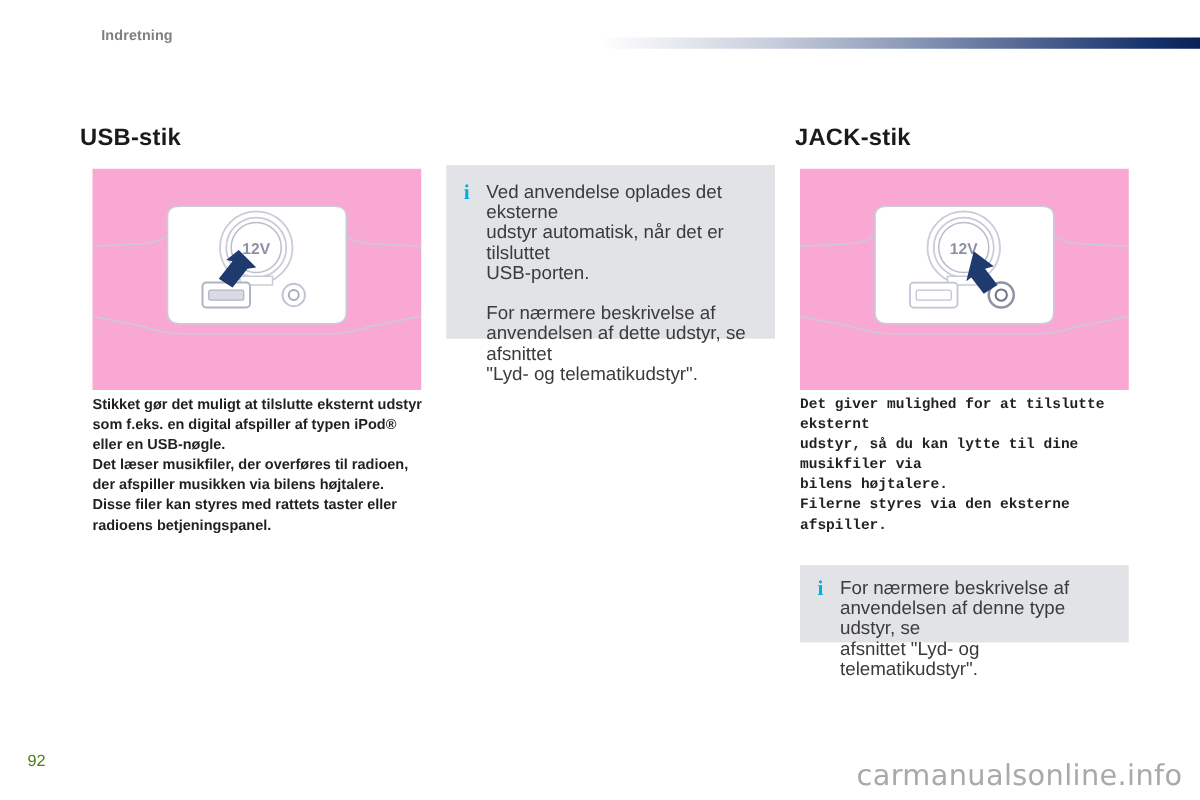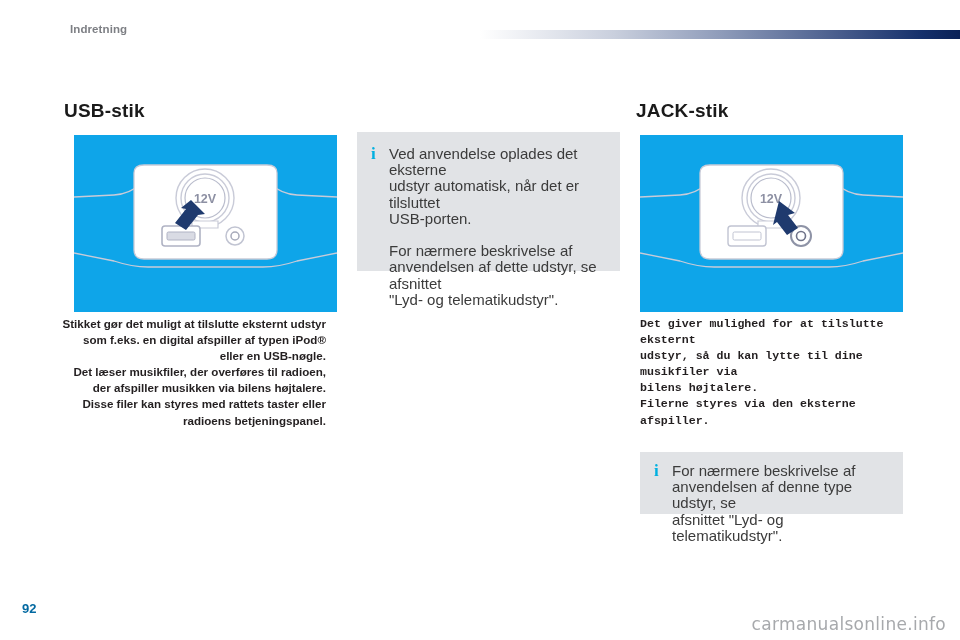--- a/index.html
+++ b/index.html
@@ -18,21 +18,21 @@
 
   
   #header-section {
     position: absolute;
     left: 0; top: 0;
     width: 960px;
     height: 46px;
   }
   #breadcrumb-label {
     position: absolute;
-    left: 58px;
+    left: 69px;
     top: 23px;
     font-size: 11.5px;
     font-weight: bold;
     color: #7d7f84;
     letter-spacing: .1px;
     white-space: nowrap;
     padding-left: 12px;
   }
   #header-rule {
     position: absolute;
@@ -51,37 +51,37 @@
     color: #1a1a1a;
     letter-spacing: .2px;
     white-space: nowrap;
   }
   #usb-title { left: 64px; top: 100px; }
   #jack-title { left: 636px; top: 100px; }
 
   
   .illustration {
     position: absolute;
-    background: #0ea5e9;
+    background: #f9a8d4;
     overflow: hidden;
   }
   #usb-illustration { left: 74px; top: 135px; width: 263px; height: 177px; }
   #jack-illustration { left: 640px; top: 135px; width: 263px; height: 177px; }
   .illustration svg { display: block; width: 100%; height: 100%; }
 
   
   .body-text {
     position: absolute;
     font-size: 11.6px;
     line-height: 16.1px;
     color: #231f20;
     font-weight: bold;
     white-space: pre-line;
   }
-  #usb-body { left: 58px; top: 316px; width: 268px; text-align: right; }
+  #usb-body { left: 74px; top: 316px; width: 268px; }
   #jack-body { left: 640px; top: 316px; width: 268px; font-family: Liberation Mono, monospace; }
 
   
   .info-box {
     position: absolute;
     background: #e1e3e6;
     box-sizing: border-box;
     display: flex;
     padding: 14px 16px 16px 14px;
   }
@@ -105,28 +105,28 @@
     color: #3b3b3b;
     white-space: pre-line;
   }
 
   
   #page-number {
     position: absolute;
     left: 22px;
     top: 601px;
     font-size: 13px;
-    font-weight: bold;
-    color: #0369a1;
+    font-weight: normal;
+    color: #4d7c0f;
   }
   #site-watermark {
     position: absolute;
     right: 14px;
     bottom: 6px;
-    font-size: 17px;
+    font-size: 23px;
     color: #a7a9ac;
     letter-spacing: .3px;
     font-family: "DejaVu Sans", sans-serif;
   }
 </style>
 </head>
 <body>
 
 <div id="header-section">
   <div id="breadcrumb-label">Indretning</div>

